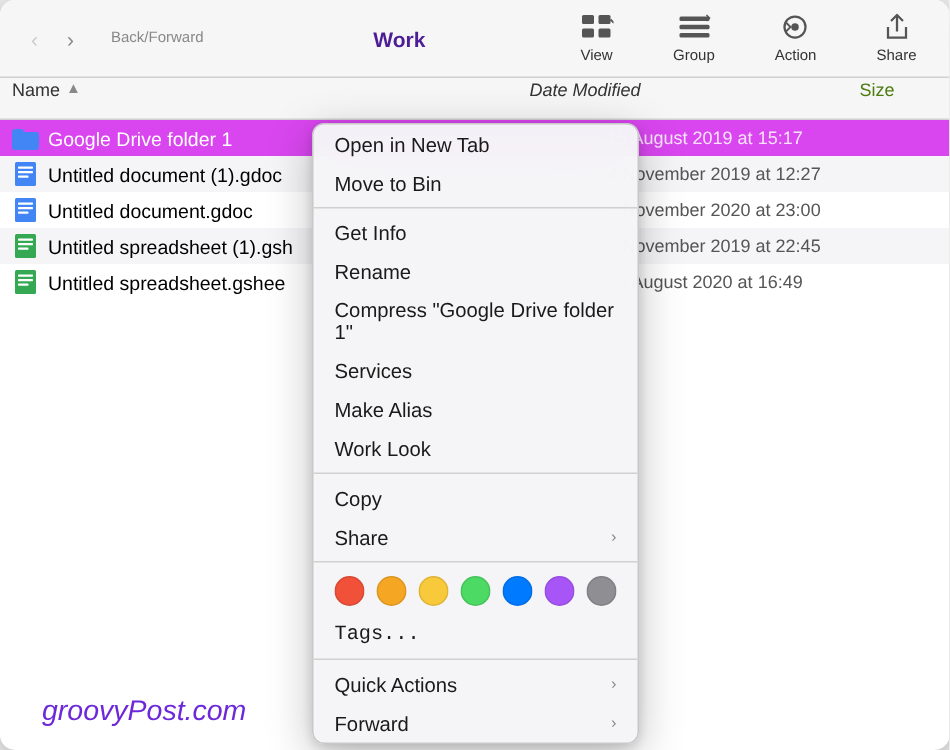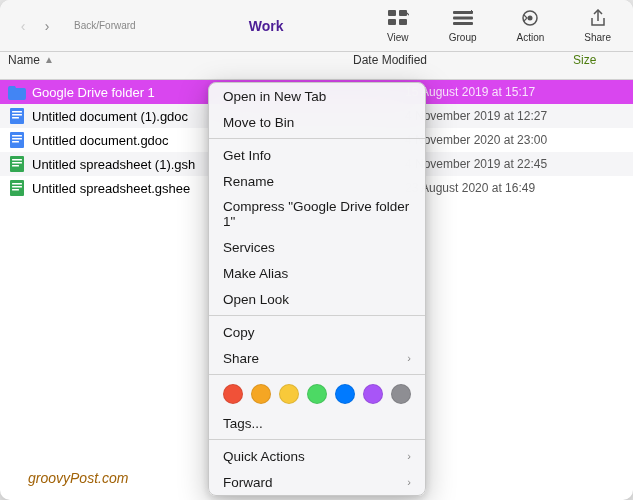--- a/index.html
+++ b/index.html
@@ -111,20 +111,21 @@
       gap: 4px;
     }
 
     .col-sort-arrow { color: #888; font-size: 10px; }
 
     .col-date {
       width: 220px;
       font-size: 12px;
       color: #333;
       font-weight: 500;
+      font-style: italic;
     }
 
     .col-size {
       width: 60px;
       font-size: 12px;
       color: #4d7c0f;
       font-weight: 500;
     }
 
     
@@ -226,29 +227,30 @@
     }
 
     .tags-item {
       padding: 5px 14px;
       font-size: 13.5px;
       color: #1a1a1a;
       cursor: pointer;
       min-height: 26px;
       display: flex;
       align-items: center;
+      font-family: Liberation Mono, monospace;
     }
 
     
     .watermark {
       position: absolute;
       bottom: 14px;
       left: 28px;
-      font-size: 14px;
-      color: #a16207;
+      font-size: 19px;
+      color: #6d28d9;
       font-style: italic;
       margin-top: 35px;
     }
   </style>
 </head>
 <body>
 
 <div class="window">
 
   <div class="titlebar">
@@ -397,21 +399,21 @@
   <div class="menu-item">
     <span>Compress "Google Drive folder 1"</span>
   </div>
   <div class="menu-item">
     <span>Services</span>
   </div>
   <div class="menu-item">
     <span>Make Alias</span>
   </div>
   <div class="menu-item">
-    <span>Open Look</span>
+    <span>Work Look</span>
   </div>
   <div class="menu-separator"></div>
   <div class="menu-item">
     <span>Copy</span>
   </div>
   <div class="menu-item">
     <span>Share</span>
     <span class="chevron">›</span>
   </div>
   <div class="menu-separator"></div>

